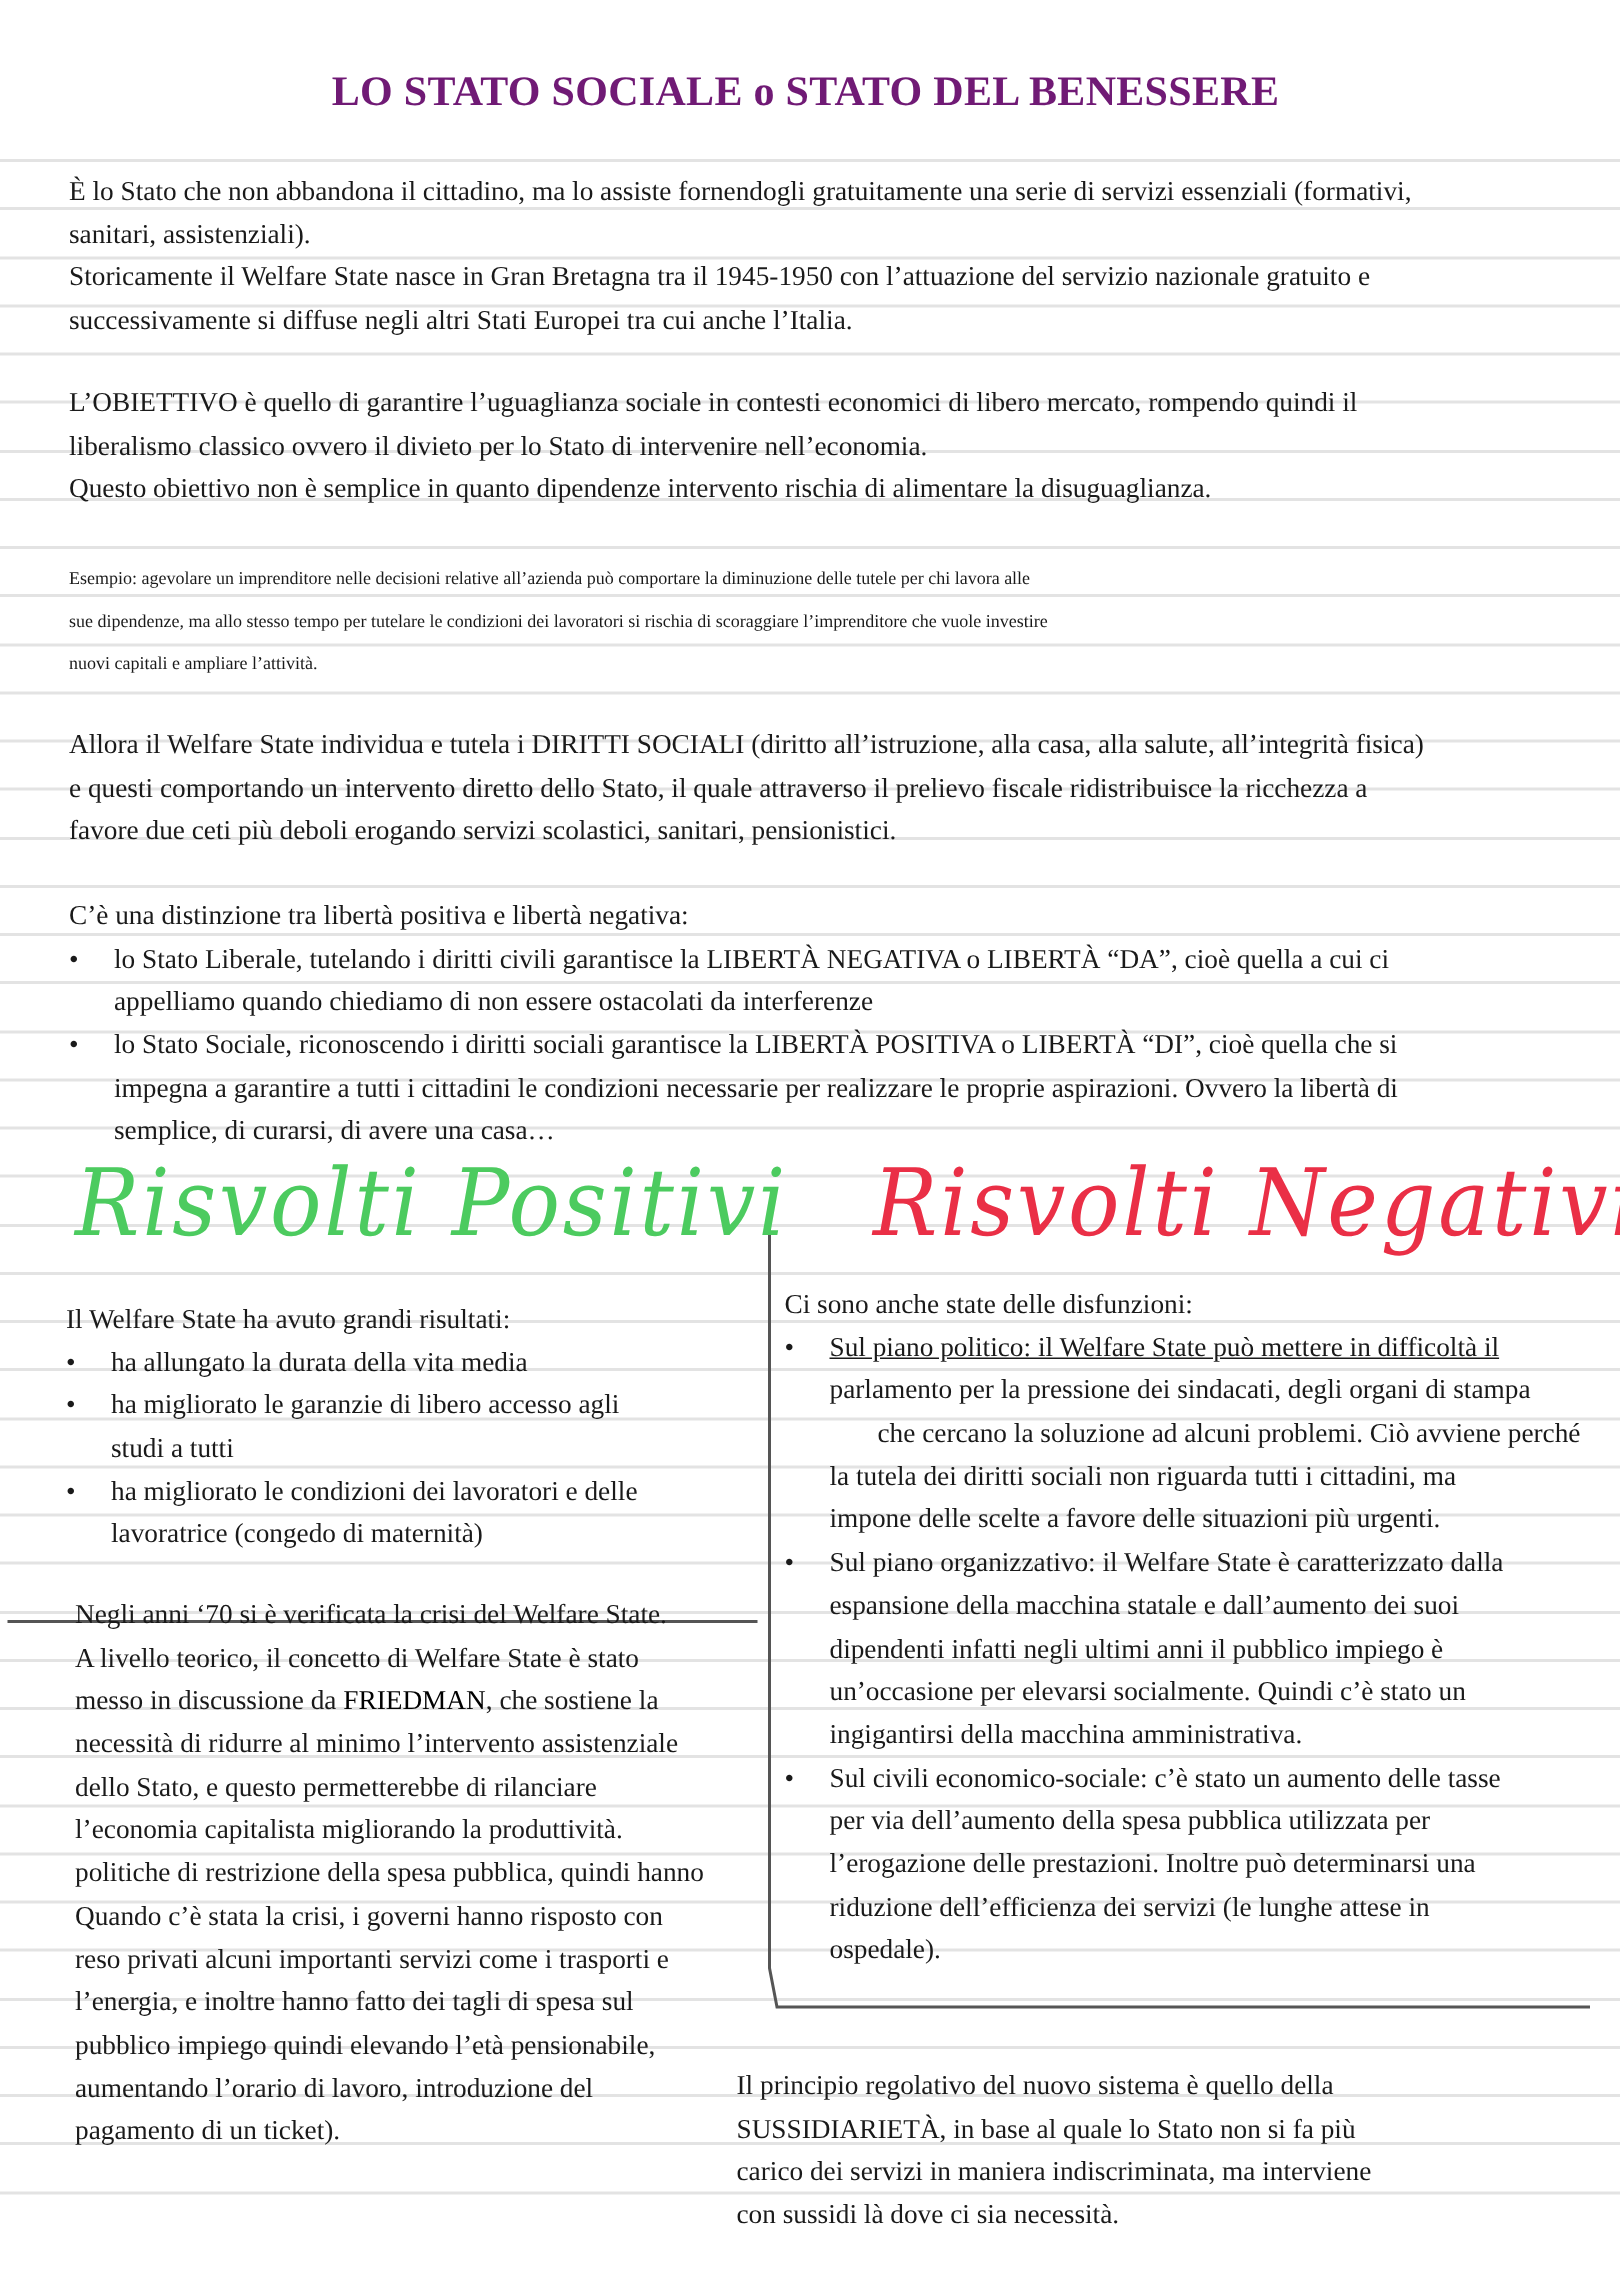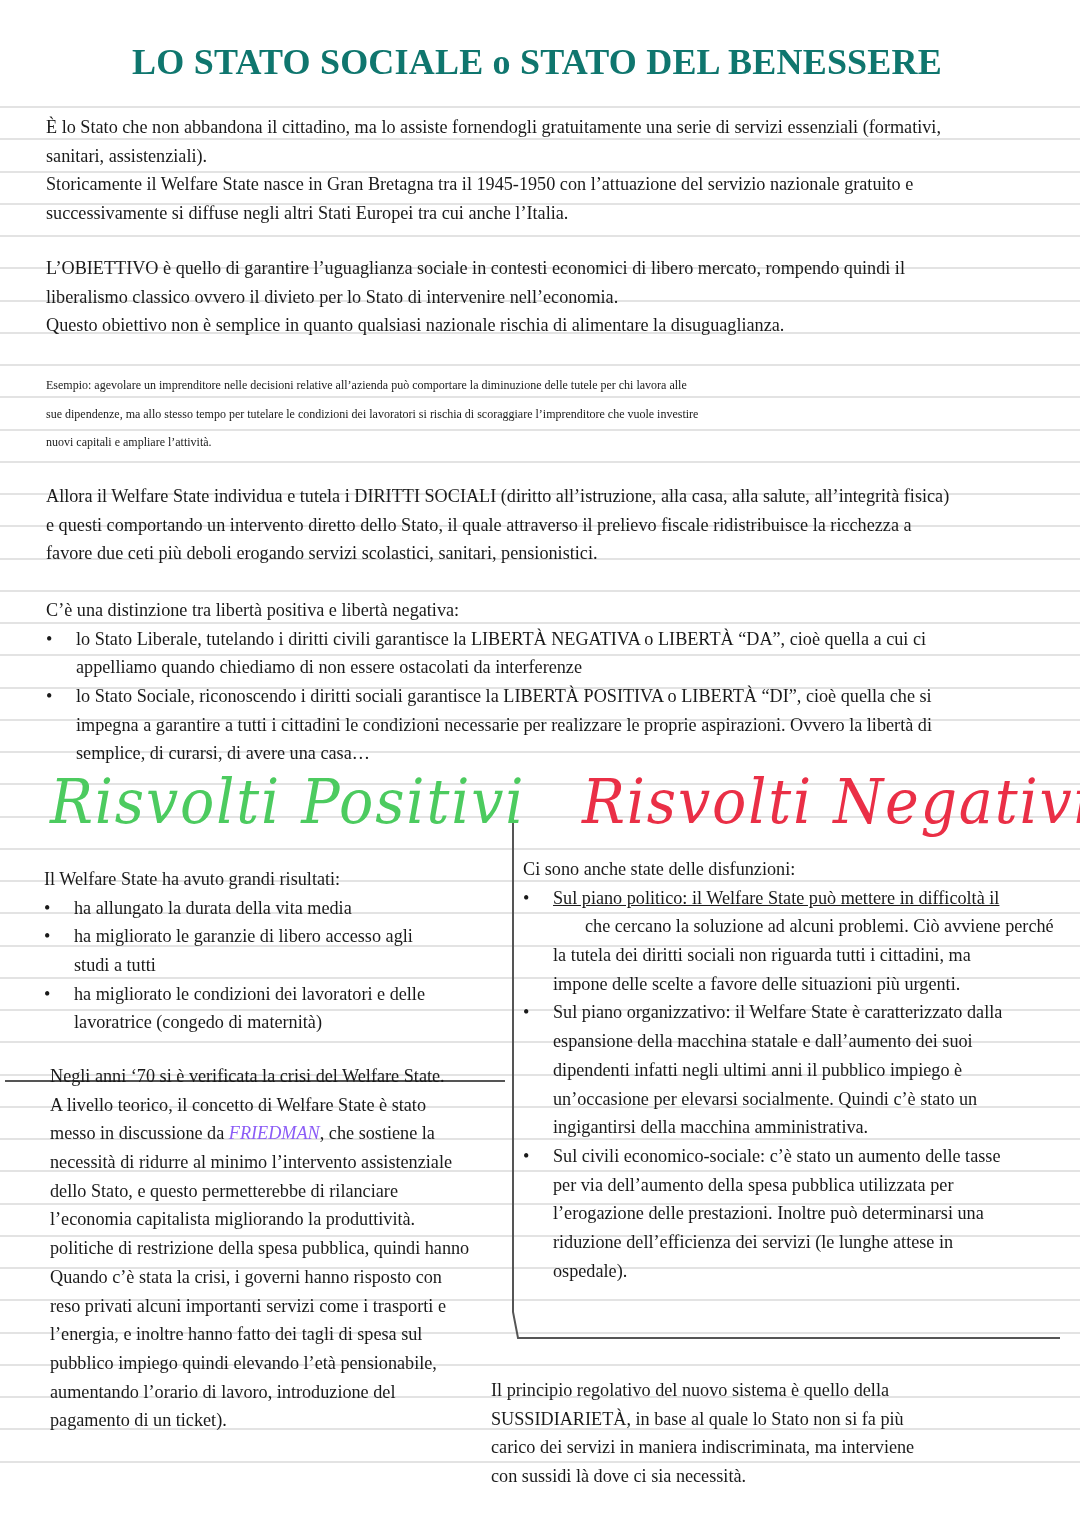--- a/index.html
+++ b/index.html
@@ -11,33 +11,33 @@
     .ruled {
       position: absolute; left: 0; top: 0; width: 1080px; height: 1527px;
       pointer-events: none;
     }
     .rule {
       position: absolute; left: 0; width: 1080px; height: 2px;
       background: #e3e3e3;
     }
     .title {
       position: absolute; left: 0; top: 40px; width: 1074px; text-align: center;
-      font-weight: bold; font-size: 36px; color: #0f766e; letter-spacing: 0.2px;
+      font-weight: bold; font-size: 28px; color: #701a75; letter-spacing: 0.2px;
       line-height: 44px;
     }
     .block {
       position: absolute; font-size: 18.2px; line-height: 28.7px; white-space: nowrap;
     }
     .line { display: block; height: 28.7px; }
     .italic { font-size: 12px; }
     .bullet-line { display: block; position: relative; height: 28.7px; }
     .bullet-dot {
       position: absolute; left: 0; top: 0;
     }
-    .friedman { color: #8b5cf6; font-style: italic; }
+    .friedman { color: #000000; }
     .hand {
       position: absolute; white-space: nowrap;
       font-family: "DejaVu Sans", sans-serif; font-weight: 300;
     }
     .hand-pos {
       left: 50px; top: 765px; font-size: 62px; color: #4ccb5f;
       font-family: "DejaVu Serif", serif; font-style: italic; letter-spacing: 2px;
       transform: scaleX(0.92); transform-origin: left top;
     }
     .hand-neg {
@@ -106,21 +106,21 @@
 <div class="block" style="left:46px; top:113px;">
   <span class="line">È lo Stato che non abbandona il cittadino, ma lo assiste fornendogli gratuitamente una serie di servizi essenziali (formativi,</span>
   <span class="line">sanitari, assistenziali).</span>
   <span class="line">Storicamente il Welfare State nasce in Gran Bretagna tra il 1945-1950 con l’attuazione del servizio nazionale gratuito e</span>
   <span class="line">successivamente si diffuse negli altri Stati Europei tra cui anche l’Italia.</span>
 </div>
 
 <div class="block" style="left:46px; top:254px;">
   <span class="line">L’OBIETTIVO è quello di garantire l’uguaglianza sociale in contesti economici di libero mercato, rompendo quindi il</span>
   <span class="line">liberalismo classico ovvero il divieto per lo Stato di intervenire nell’economia.</span>
-  <span class="line">Questo obiettivo non è semplice in quanto qualsiasi nazionale rischia di alimentare la disuguaglianza.</span>
+  <span class="line">Questo obiettivo non è semplice in quanto dipendenze intervento rischia di alimentare la disuguaglianza.</span>
 </div>
 
 <div class="block italic" style="left:46px; top:371px;">
   <span class="line">Esempio: agevolare un imprenditore nelle decisioni relative all’azienda può comportare la diminuzione delle tutele per chi lavora alle</span>
   <span class="line">sue dipendenze, ma allo stesso tempo per tutelare le condizioni dei lavoratori si rischia di scoraggiare l’imprenditore che vuole investire</span>
   <span class="line">nuovi capitali e ampliare l’attività.</span>
 </div>
 
 <div class="block" style="left:46px; top:482px;">
   <span class="line">Allora il Welfare State individua e tutela i DIRITTI SOCIALI (diritto all’istruzione, alla casa, alla salute, all’integrità fisica)</span>
@@ -175,20 +175,23 @@
     <span style="position:absolute; left:30px;">lavoratrice (congedo di maternità)</span>
   </span>
 </div>
 
 <div class="block" style="left:523px; top:855px;">
   <span class="line">Ci sono anche state delle disfunzioni:</span>
   <span class="bullet-line">
     <span class="bullet-dot">•</span>
     <span style="position:absolute; left:30px;text-decoration:underline;">Sul piano politico: il Welfare State può mettere in difficoltà il</span>
   </span>
+  <span class="bullet-line">
+      <span style="position:absolute; left:30px;">parlamento per la pressione dei sindacati, degli organi di stampa</span>
+    </span>
   <span class="bullet-line">
       <span style="position:absolute; left:30px;margin-left:32px;">che cercano la soluzione ad alcuni problemi. Ciò avviene perché</span>
     </span>
   <span class="bullet-line">
       <span style="position:absolute; left:30px;">la tutela dei diritti sociali non riguarda tutti i cittadini, ma</span>
     </span>
   <span class="bullet-line">
       <span style="position:absolute; left:30px;">impone delle scelte a favore delle situazioni più urgenti.</span>
     </span>
   <span class="bullet-line">

